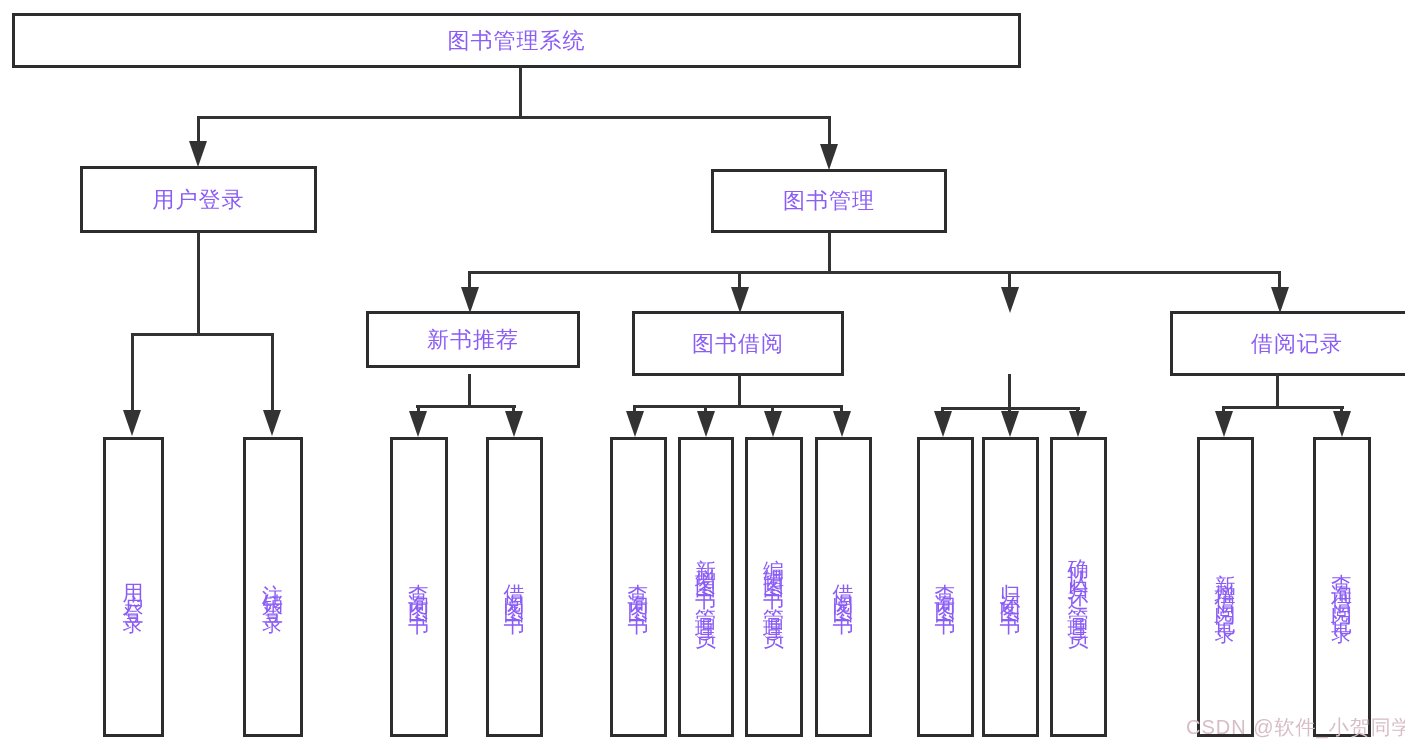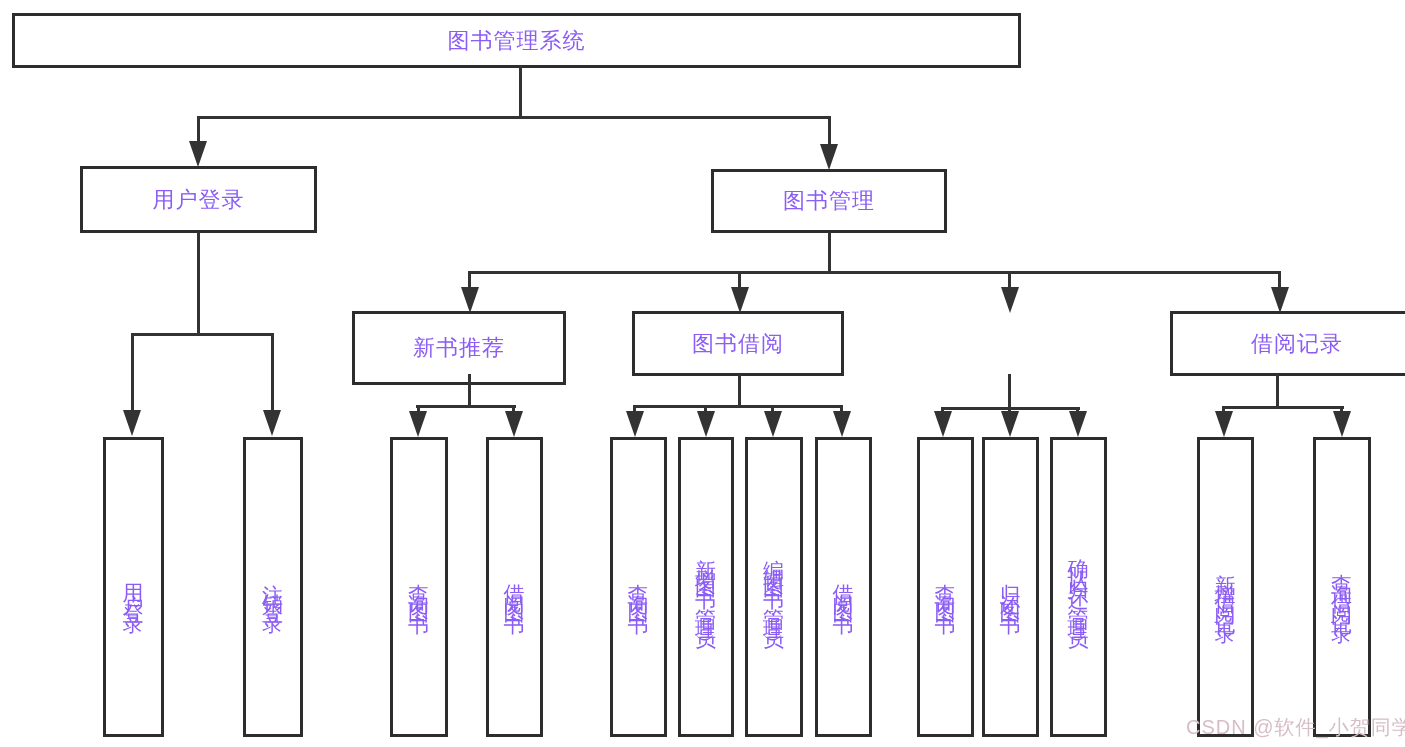--- a/index.html
+++ b/index.html
@@ -60,21 +60,21 @@
   </div>
 
   <div class="box" style="left:80px;top:166px;width:237px;height:67px">
     <span class="h-label">用户登录</span>
   </div>
 
   <div class="box" style="left:711px;top:169px;width:236px;height:64px">
     <span class="h-label">图书管理</span>
   </div>
 
-  <div class="box" style="left:352px;top:311px;width:214px;height:74px">
+  <div class="box" style="left:366px;top:311px;width:214px;height:57px">
     <span class="h-label">新书推荐</span>
   </div>
 
   <div class="box" style="left:632px;top:311px;width:212px;height:65px">
     <span class="h-label">图书借阅</span>
   </div>
 
 
   <div class="box" style="left:1170px;top:311px;width:254px;height:65px">
     <span class="h-label">借阅记录</span>

